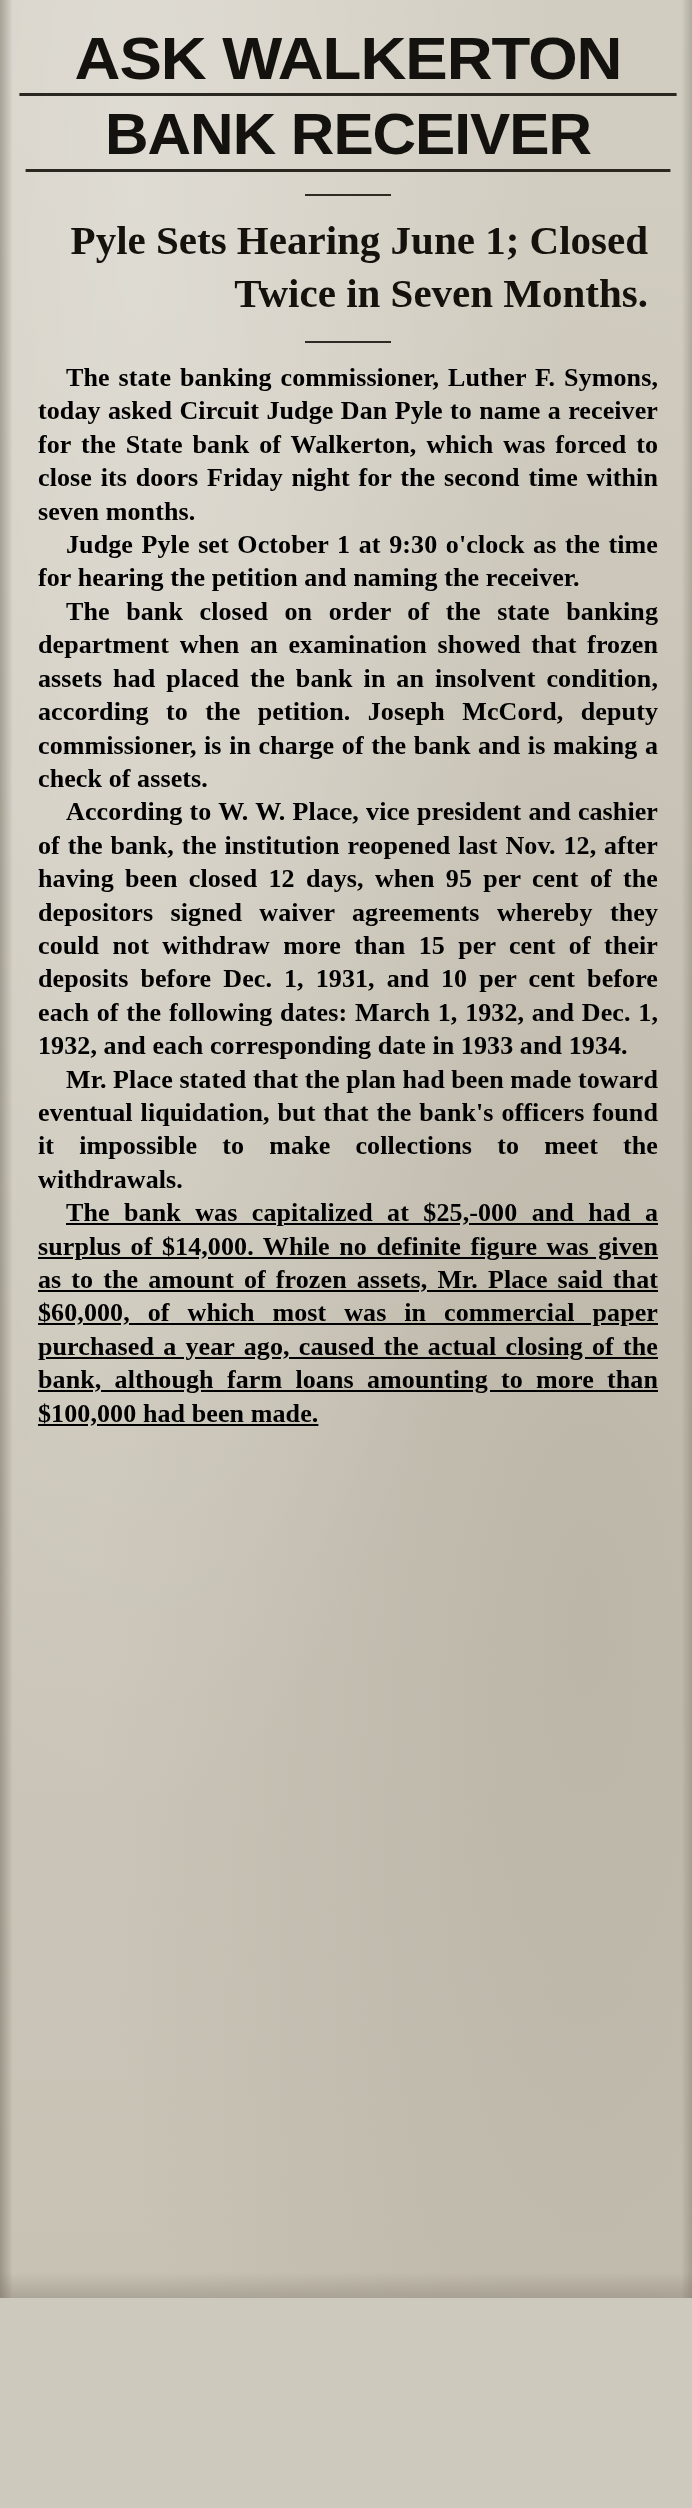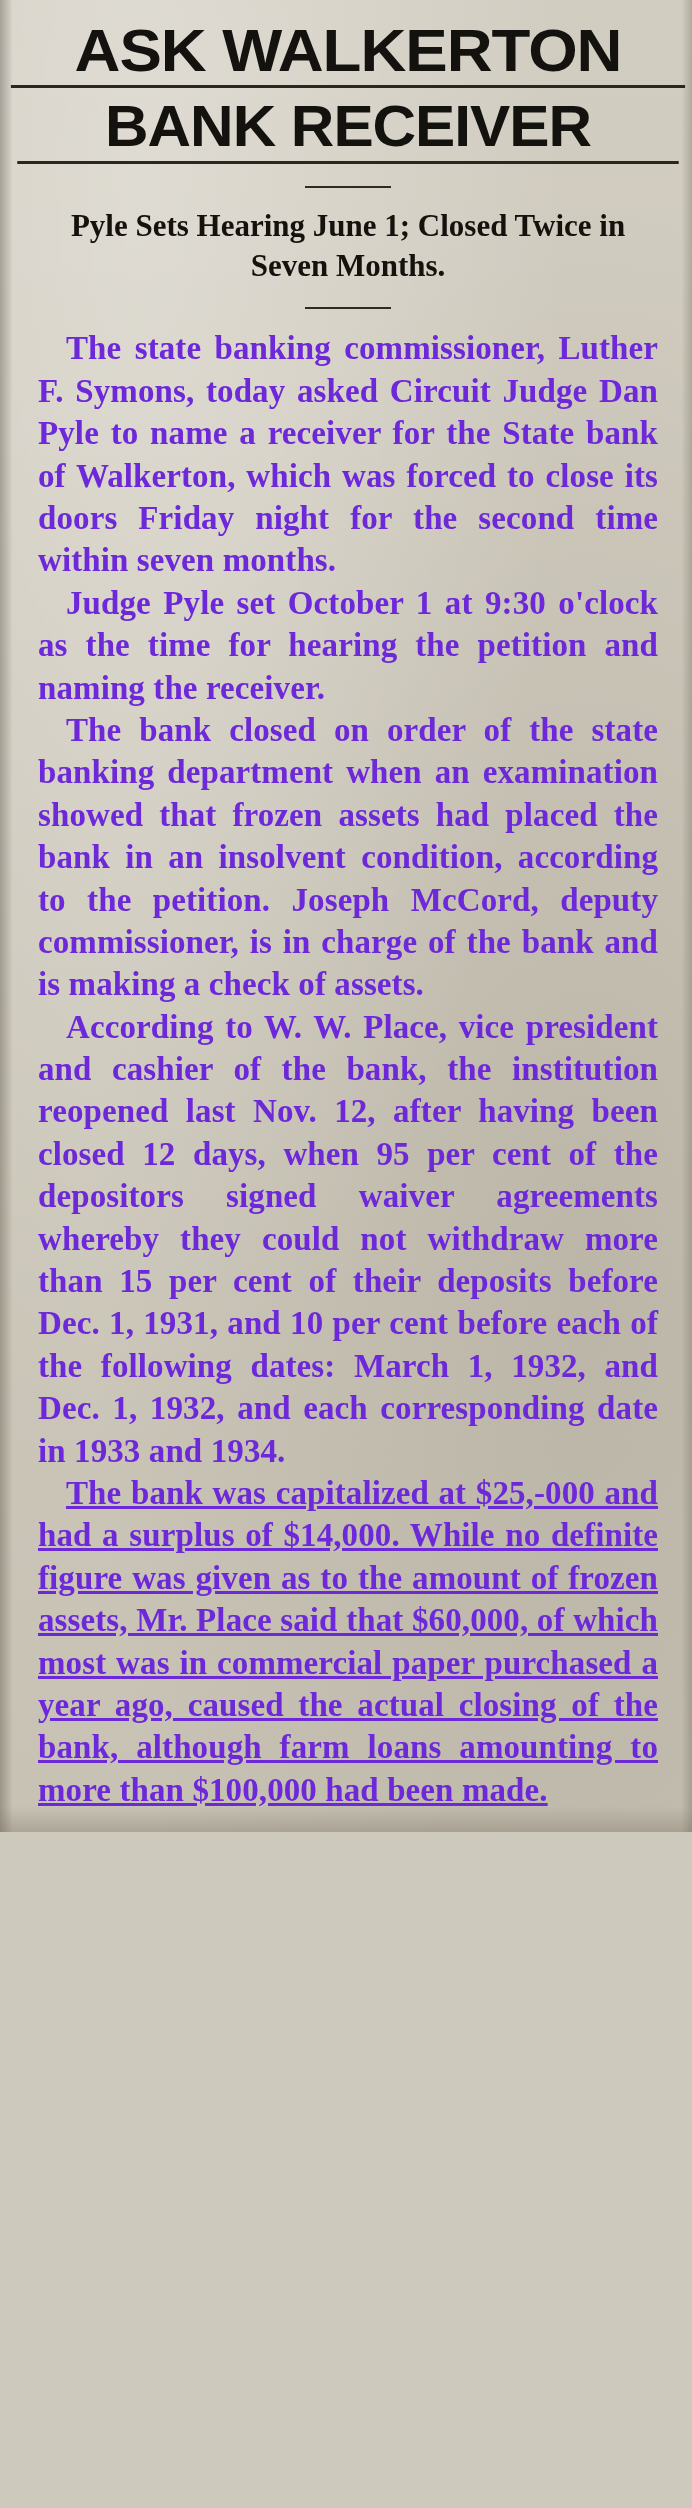--- a/index.html
+++ b/index.html
@@ -9,24 +9,24 @@
   }
   body {
     width: 692px;
     height: 2508px;
     overflow: hidden;
     font-family: "Liberation Serif", serif;
   }
   .clipping {
     position: relative;
     width: 692px;
-    height: 1832px;
+    height: 2298px;
     background: #d2cec3;
     box-sizing: border-box;
-    padding: 0;
+    padding: 8px;
   }
   
   .paper-texture {
     position: absolute;
     inset: 0;
     background:
       radial-gradient(ellipse at 20% 10%, rgba(255,255,255,0.30), rgba(255,255,255,0) 55%),
       radial-gradient(ellipse at 85% 70%, rgba(120,110,95,0.18), rgba(120,110,95,0) 60%),
       linear-gradient(180deg, rgba(210,205,193,1) 0%, rgba(206,201,188,1) 40%, rgba(199,194,180,1) 100%);
     pointer-events: none;
@@ -78,36 +78,36 @@
   .rule-short {
     width: 86px;
     height: 2px;
     background: #2e2a24;
     margin: 22px auto 18px auto;
   }
 
   .subhead {
     font-family: "Liberation Serif", serif;
     font-weight: 700;
-    font-size: 31px;
+    font-size: 41px;
     line-height: 1.28;
-    text-align: center;
+    text-align: right;
     color: #15120e;
     margin: 4px 10px 6px 10px;
   }
 
   .body-text {
     font-family: "Liberation Serif", serif;
     font-weight: 700;
-    font-size: 33px;
+    font-size: 26px;
     line-height: 1.285;
-    color: #6d28d9;
+    color: #000000;
     text-align: justify;
     text-justify: inter-word;
-    margin: 8px;
+    margin: 0;
     letter-spacing: 0.1px;
   }
   .body-text p {
     margin: 0 0 0 0;
     text-indent: 28px;
   }
   .last-line {
     border-bottom: 0;
     text-decoration: underline;
   }
@@ -137,18 +137,19 @@
 
     <div class="subhead">Pyle Sets Hearing June 1; Closed Twice in Seven Months.</div>
 
     <div class="rule-short"></div>
 
     <div class="body-text">
       <p>The state banking commissioner, Luther F. Symons, today asked Circuit Judge Dan Pyle to name a receiver for the State bank of Walkerton, which was forced to close its doors Friday night for the second time within seven months.</p>
       <p>Judge Pyle set October 1 at 9:30 o'clock as the time for hearing the petition and naming the receiver.</p>
       <p>The bank closed on order of the state banking department when an examination showed that frozen assets had placed the bank in an insolvent condition, according to the petition.  Joseph McCord, deputy commissioner, is in charge of the bank and is making a check of assets.</p>
       <p>According to W. W. Place, vice president and cashier of the bank, the institution reopened last Nov. 12, after having been closed 12 days, when 95 per cent of the depositors signed waiver agreements whereby they could not withdraw more than 15 per cent of their deposits before Dec. 1, 1931, and 10 per cent before each of the following dates: March 1, 1932, and Dec. 1, 1932, and each corresponding date in 1933 and 1934.</p>
+      <p>Mr. Place stated that the plan had been made  toward eventual liquidation, but that the bank's officers found it impossible to make collections to meet the withdrawals.</p>
       <p class="last-line">The bank was capitalized at $25,-000 and had a surplus of $14,000. While no definite figure was given as to the amount of frozen assets, Mr. Place said that $60,000, of which most was in commercial paper purchased a year ago, caused the actual closing of the bank, although farm loans amounting to more than $100,000 had been made.</p>
     </div>
   </div>
 
   <div class="bottom-fade"></div>
 </div>
 
 </body></html>

